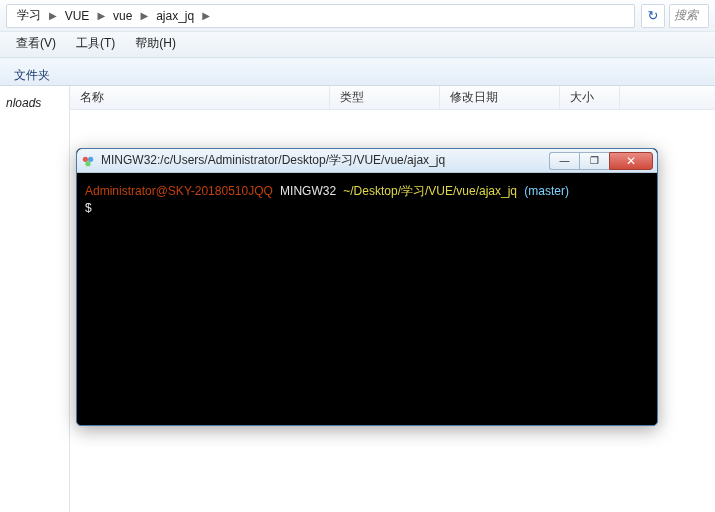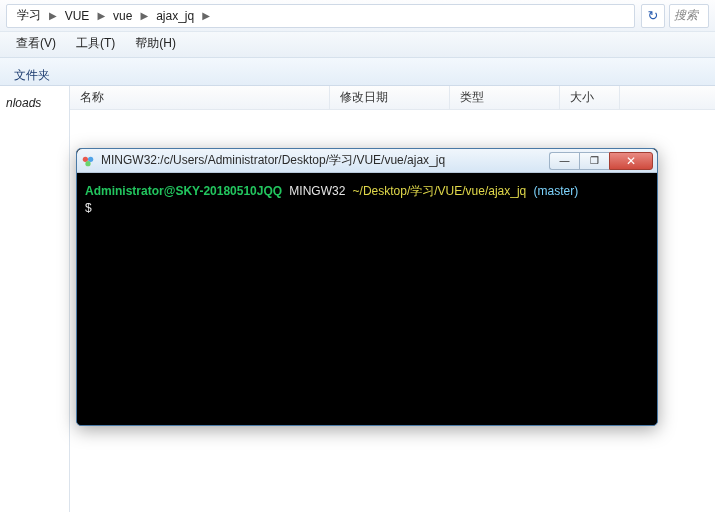--- a/index.html
+++ b/index.html
@@ -37,21 +37,21 @@
 .term-window { position: absolute; left: 76px; top: 148px; width: 582px; height: 278px; background: #000; border: 1px solid #4a79a5; border-radius: 5px; box-shadow: 0 4px 18px rgba(0,0,0,.35); display: flex; flex-direction: column; }
 .term-titlebar { height: 24px; background: linear-gradient(#f0f6fc, #d6e6f5); display: flex; align-items: center; padding: 0 4px; border-radius: 5px 5px 0 0; border-bottom: 1px solid #b6c7d9; }
 .term-icon { width: 14px; height: 14px; margin-right: 6px; }
 .term-title { flex: 1; color: #2b2b2b; font-size: 12px; white-space: nowrap; overflow: hidden; text-overflow: ellipsis; }
 .win-btns { display: flex; gap: 0; }
 .win-btn { width: 30px; height: 18px; border: 1px solid #9eb3c8; background: linear-gradient(#f6fafd,#dde9f4); display: flex; align-items: center; justify-content: center; font-size: 10px; color: #2b2b2b; cursor: pointer; }
 .win-btn.min { border-radius: 3px 0 0 3px; border-right: none; }
 .win-btn.max { border-right: none; }
 .win-btn.close { border-radius: 0 3px 3px 0; background: linear-gradient(#e98a82,#cf4b3e); color: #fff; border-color: #a33e33; width: 44px; font-size: 12px; }
 .term-body { flex: 1; background: #000; padding: 10px 8px; font-family: Consolas, "Courier New", monospace; font-size: 12px; line-height: 1.35; white-space: pre; overflow: hidden; border-radius: 0 0 5px 5px; }
-.seg-user { color: #22c55e; font-weight: bold; }
+.seg-user { color: #c2410c; }
 .seg-host { color: #e5e5e5; }
 .seg-path { color: #e0d84a; }
 .seg-branch { color: #7dd3fc; }
 .seg-dollar { color: #e8e8e8; }
 </style>
 </head>
 <body>
 
 <div class="breadcrumb-bar">
   <div class="breadcrumb">
@@ -82,22 +82,22 @@
   <div class="tool-label">文件夹</div>
 </div>
 
 <div class="main">
   <div class="nav-panel">
     <div class="nav-item">nloads</div>
   </div>
   <div class="content">
     <div class="col-headers">
       <div class="col name">名称</div>
+      <div class="col type">类型</div>
       <div class="col mod">修改日期</div>
-      <div class="col type">类型</div>
       <div class="col size">大小</div>
     </div>
   </div>
 </div>
 
 <div class="term-window">
   <div class="term-titlebar">
     <svg class="term-icon" viewBox="0 0 16 16">
       <circle cx="5" cy="6" r="3" fill="#e85a4f"></circle>
       <circle cx="11" cy="6" r="3" fill="#4fa3e8"></circle>

